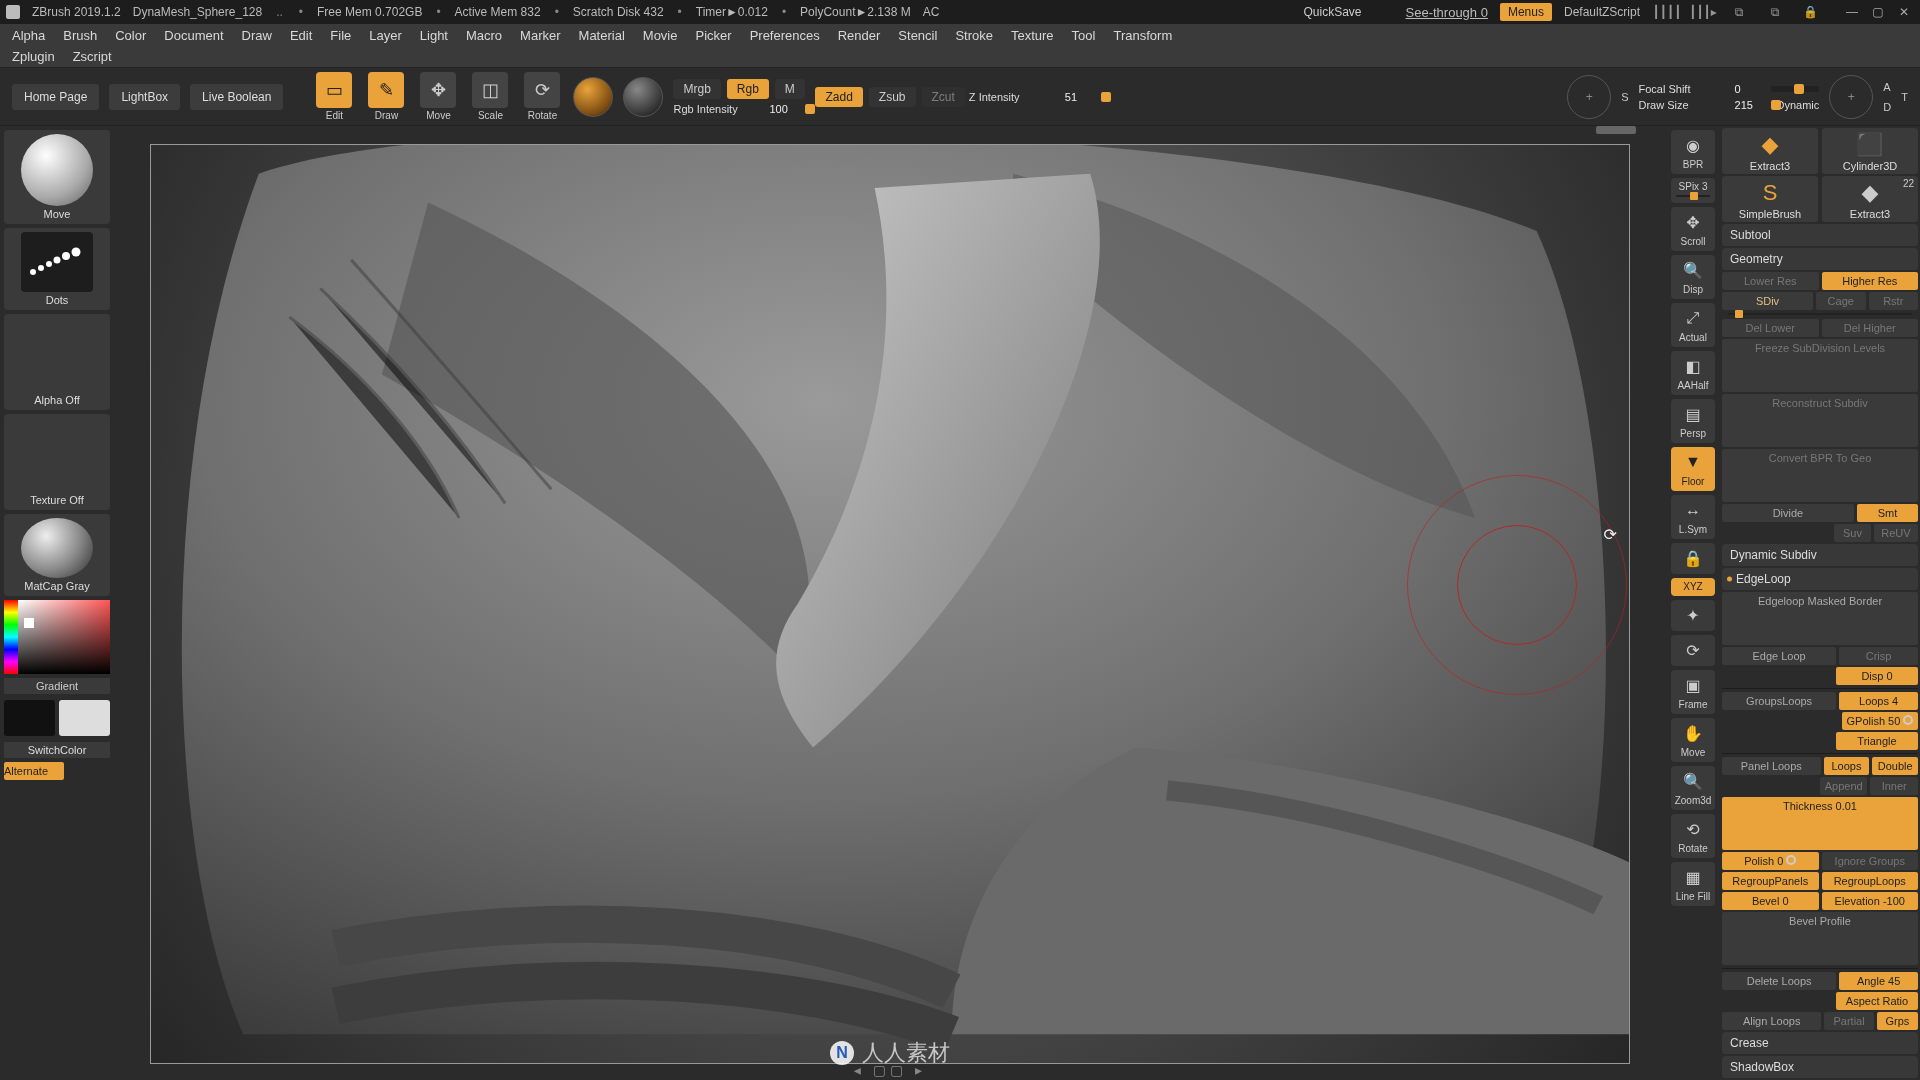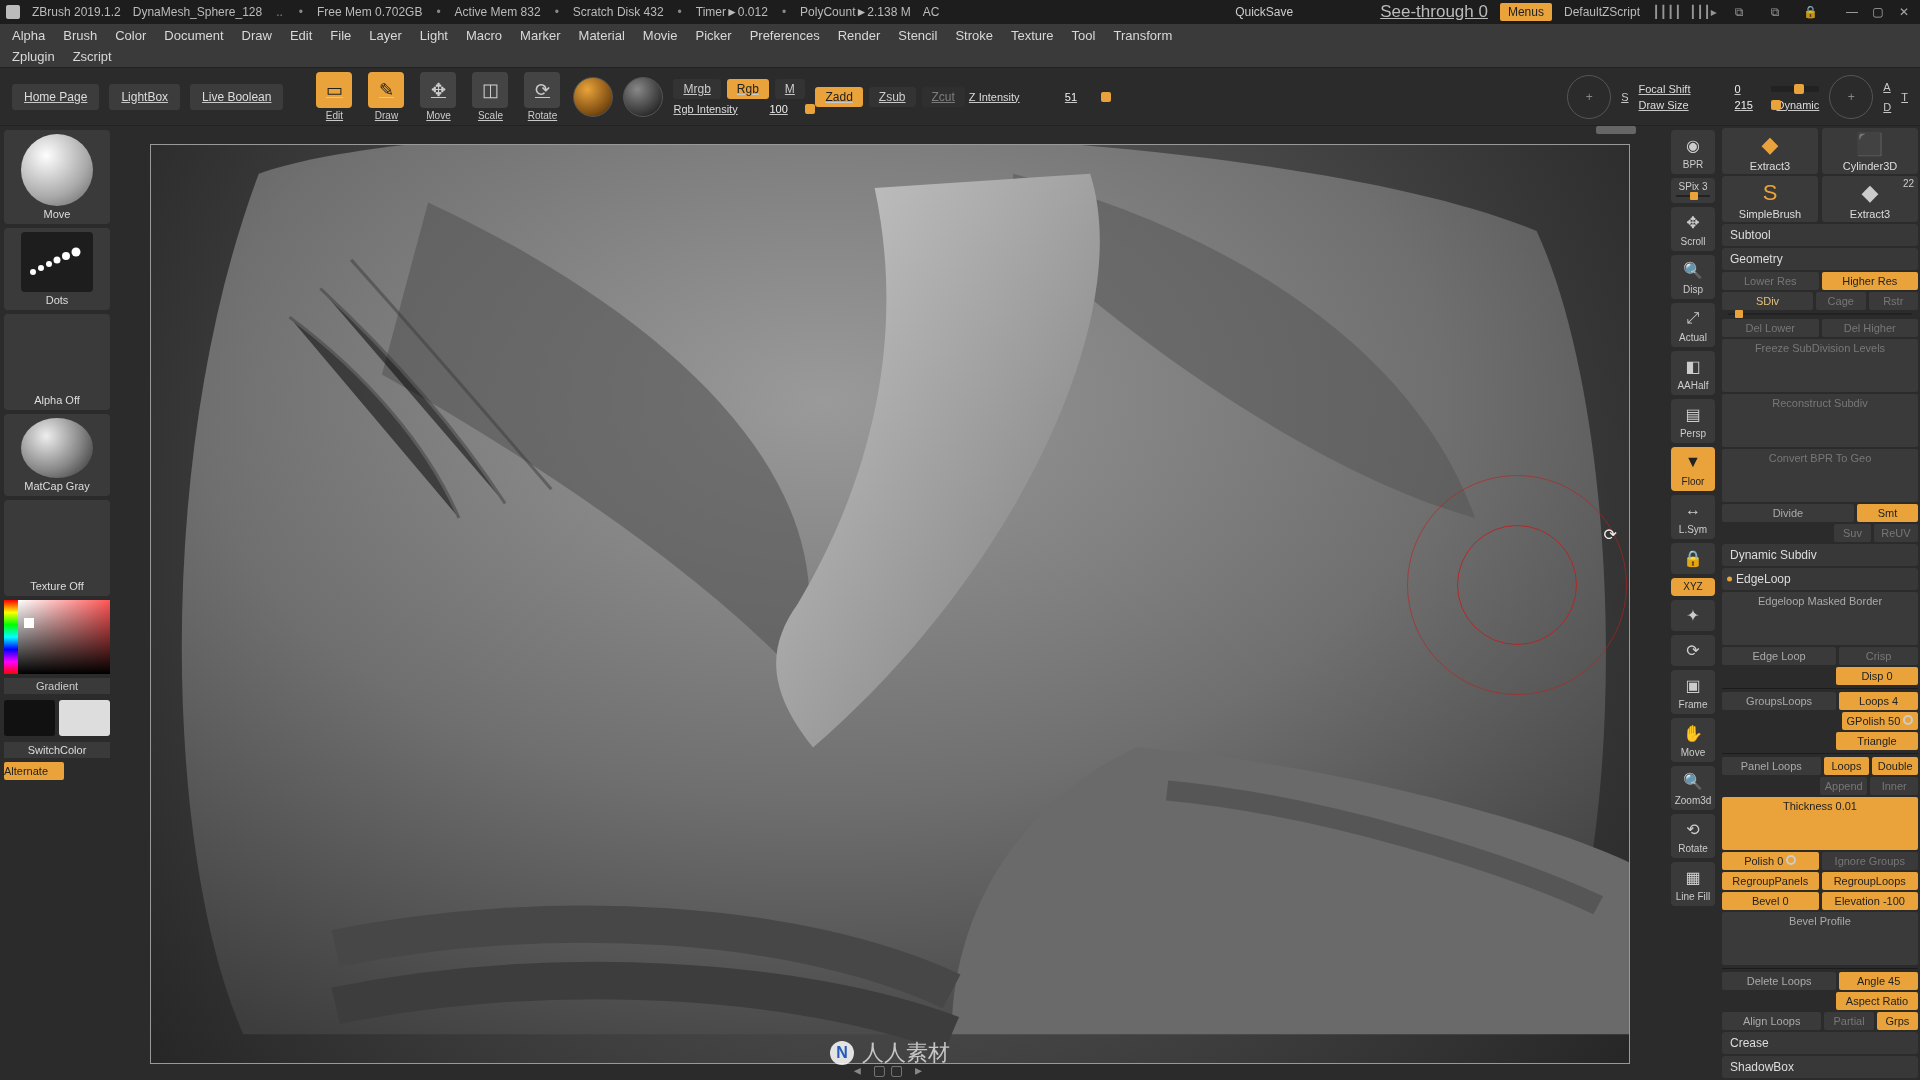--- a/index.html
+++ b/index.html
@@ -4,32 +4,32 @@
 <style>
   * { box-sizing: border-box; margin: 0; padding: 0; font-family: Arial, Helvetica, sans-serif; user-select: none; }
   body { background: #2b2b2b; color: #c8c8c8; width: 1920px; height: 1080px; overflow: hidden; font-size: 12px; position: relative; }
   
   
   .titlebar { height: 24px; background: #1d1d1d; display: flex; align-items: center; padding: 0 6px; gap: 12px; font-size: 12px; color: #bbb; }
   .titlebar .logo { width: 14px; height: 14px; background: #bbb; border-radius: 2px; }
   .titlebar .dot { color: #888; padding: 0 2px; }
   .titlebar .filler { flex: 1; }
   .titlebar .qsave { color: #ccc; }
-  .titlebar .see-through { text-decoration: underline; font-size: 17px; margin-left: 43px; }
+  .titlebar .see-through { text-decoration: underline; font-size: 13px; }
   .titlebar .menus-btn { background: #e9a33a; color: #222; padding: 2px 8px; border-radius: 2px; font-size: 12px; }
   .titlebar .tb-ico { width: 18px; height: 18px; display: inline-flex; align-items: center; justify-content: center; color: #aaa; opacity: .85; margin-left: 6px; }
   .winbtns { display:flex; gap:6px; margin-left:10px;}
   .winbtns span { width:20px; text-align:center; cursor:default; color:#aaa; }
 
   
   .menubar { background: #3a3a3a; height: 22px; display: flex; align-items: center; gap: 18px; padding: 0 12px; font-size: 13px; color: #d8d8d8; }
   .menubar2 { background: #3a3a3a; height: 22px; display: flex; align-items: center; gap: 18px; padding: 0 12px; font-size: 13px; color: #d8d8d8; border-bottom: 1px solid #222; }
 
   
-  .shelf { background: #2b2b2b; height: 58px; display: flex; align-items: center; gap: 10px; padding: 4px 12px; border-bottom: 1px solid #222; text-decoration: underline;}
+  .shelf { background: #2b2b2b; height: 58px; display: flex; align-items: center; gap: 10px; padding: 4px 12px; border-bottom: 1px solid #222;}
   .shelf .tab { background:#3c3c3c; padding:6px 12px; border-radius:3px; font-size:12px; color:#ddd; }
   .tool-cell { width:42px; text-align:center; font-size:10px; color:#ccc; display:flex; flex-direction:column; align-items:center; gap:2px; }
   .tool-ico { width:36px; height:36px; background:#444; border-radius:4px; display:flex; align-items:center; justify-content:center; font-size:18px; color:#ccc; }
   .tool-cell.active .tool-ico { background:#e9a33a; color:#222; }
   .sphere { width:40px; height:40px; border-radius:50%; background: radial-gradient(circle at 35% 30%, #888, #333 70%, #111); border:1px solid #555;}
   .mode-pill { padding:3px 10px; border-radius:3px; background:#333; color:#ccc; font-size:12px; }
   .mode-pill.active { background:#e9a33a; color:#222; }
   .slider-row { display:flex; align-items:center; gap:6px; font-size:11px; color:#ddd; }
   .slider-row .lbl { width:90px; text-align:left;}
   .slider-row .val { width:30px; color:#eee;}
@@ -274,26 +274,26 @@
             </g>
           </svg>
       </div>
       <span>Dots</span>
     </div>
     <div class="swatch">
       <div class="empty-sw"></div>
       <span>Alpha Off</span>
     </div>
     <div class="swatch">
+      <div class="empty-sw"></div>
+      <span>Texture Off</span>
+    </div>
+    <div class="swatch">
       <div class="matcap-ball"></div>
       <span>MatCap Gray</span>
-    </div>
-    <div class="swatch">
-      <div class="empty-sw"></div>
-      <span>Texture Off</span>
     </div>
     <div class="color-picker">
       <div class="hue-strip"></div>
       <div class="sv-box">
           <div class="marker"></div>
         </div>
     </div>
     <div class="grad-lbl">Gradient</div>
     <div class="color-pair">
       <div class="c" style="background:#111"></div>

